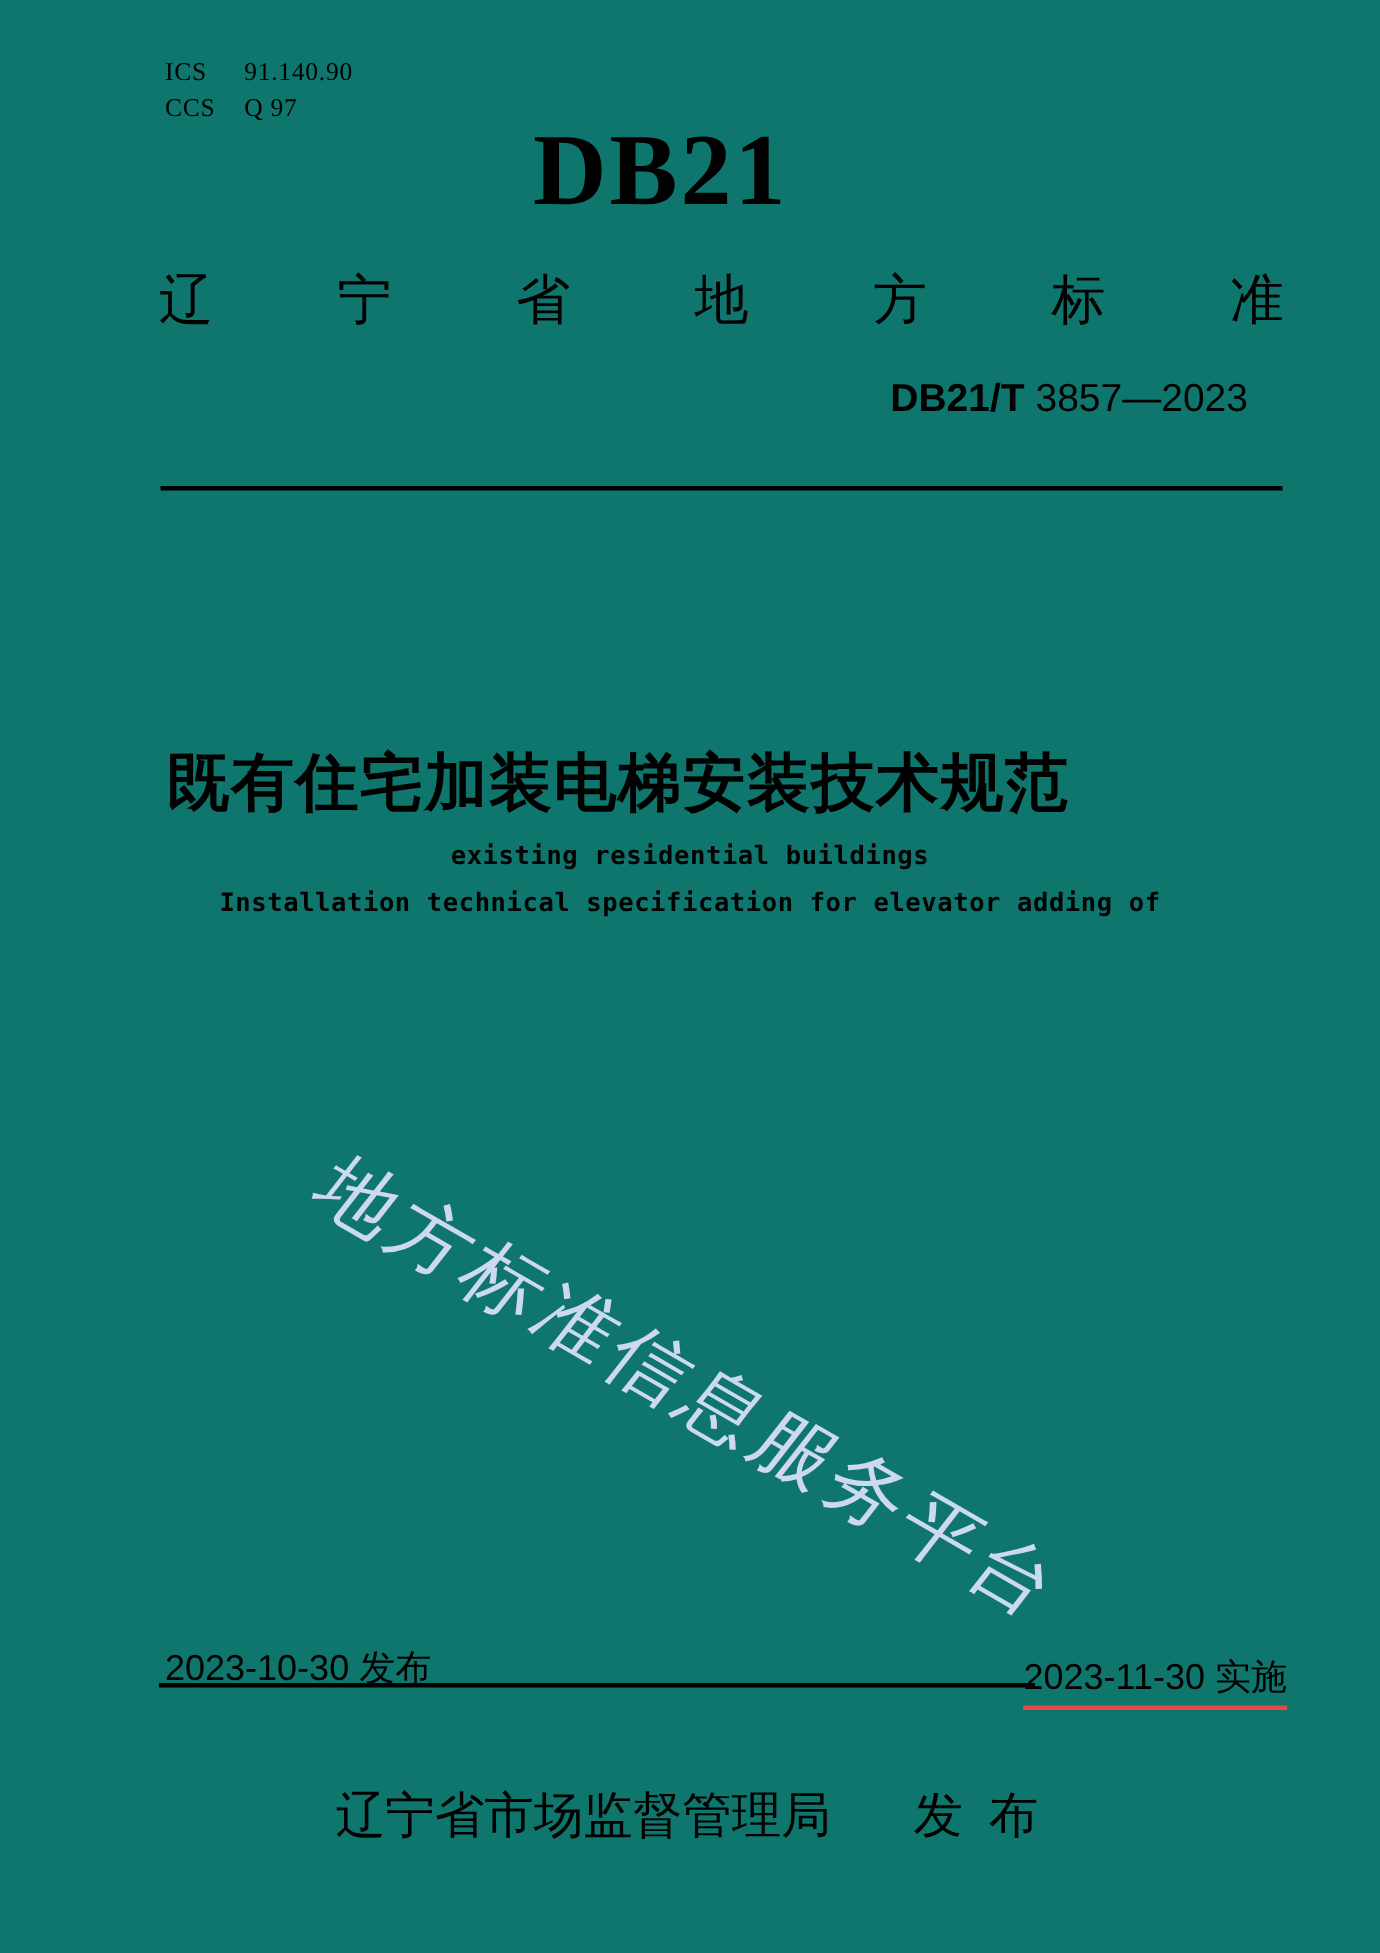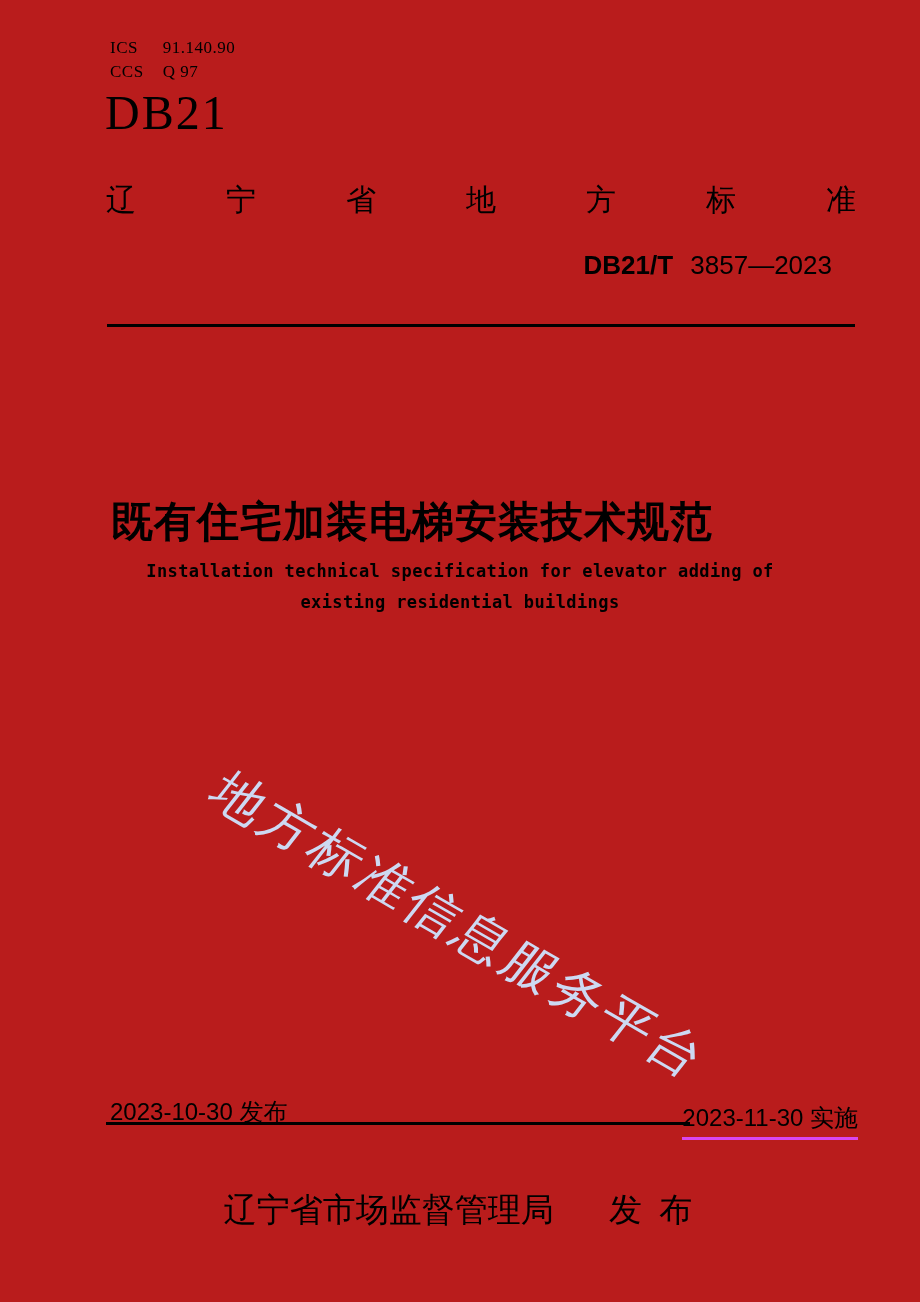--- a/index.html
+++ b/index.html
@@ -1,20 +1,20 @@
 <!DOCTYPE html>
 <html><head>
 <meta charset="utf-8">
 <style>
   html, body { margin: 0; padding: 0; background: #ffffff; }
   .page {
     position: relative;
     width: 920px;
     height: 1302px;
-    background: #b91c1c;
+    background: #0f766e;
     overflow: hidden;
     font-family: "Liberation Sans", sans-serif;
     color: #000000;
   }
 
   
   .ics-block {
     position: absolute;
     left: 110px;
     top: 36px;
@@ -25,56 +25,56 @@
   }
   .ics-row .label { display: inline-block; min-width: 36px; }
   .ics-row .value { display: inline-block; margin-left: 12px; }
 
   
   .db-logo {
     position: absolute;
     left: 105px;
     top: 76px;
     width: 755px;
-    text-align: left;
+    text-align: center;
     padding-right: 84px;
     box-sizing: border-box;
     font-family: "Liberation Serif", "DejaVu Serif", serif;
-    font-weight: normal;
-    font-size: 48px;
+    font-weight: bold;
+    font-size: 68px;
     line-height: 74px;
     letter-spacing: 2px;
   }
 
   
   .province-row {
     position: absolute;
     left: 106px;
     top: 174px;
     width: 750px;
-    font-size: 30px;
+    font-size: 36px;
     line-height: 52px;
     font-weight: normal;
     text-align: justify;
     text-align-last: justify;
     text-justify: inter-character;
     white-space: nowrap;
   }
 
   
   .std-code {
     position: absolute;
     top: 250px;
     right: 88px;
     font-size: 26px;
     line-height: 30px;
     white-space: nowrap;
   }
   .std-code .code-prefix { font-weight: bold; margin-top: 28px; }
-  .std-code .code-number { font-weight: normal; margin-left: 10px; }
+  .std-code .code-number { font-weight: normal; }
 
   
   .header-rule {
     position: absolute;
     left: 107px;
     top: 324px;
     width: 748px;
     height: 3px;
     background: #000000;
   }
@@ -143,21 +143,21 @@
     height: 3px;
     background: #000000;
   }
   .implement-date {
     position: absolute;
     right: 0;
     top: 10px;
     font-size: 24px;
     white-space: nowrap;
     padding-bottom: 3px;
-    border-bottom: 3px solid #d946ef;
+    border-bottom: 3px solid #ef4444;
   }
 
   
   .publisher-row {
     position: absolute;
     left: 0;
     top: 1188px;
     width: 920px;
     text-align: center;
     font-size: 33px;
@@ -188,22 +188,22 @@
   <div class="std-code">
     <span class="code-prefix">DB21/T</span>
     <span class="code-number">3857—2023</span>
   </div>
 
   <div class="header-rule"></div>
 
   <div class="title-cn">既有住宅加装电梯安装技术规范</div>
 
   <div class="title-en">
+    <div>existing residential buildings</div>
     <div>Installation technical specification for elevator adding of</div>
-    <div>existing residential buildings</div>
   </div>
 
   <div class="watermark">地方标准信息服务平台</div>
 
   <div class="date-band">
     <span class="issue-date">2023-10-30 发布</span>
     <div class="date-rule-left"></div>
     <span class="implement-date">2023-11-30 实施</span>
   </div>
 

